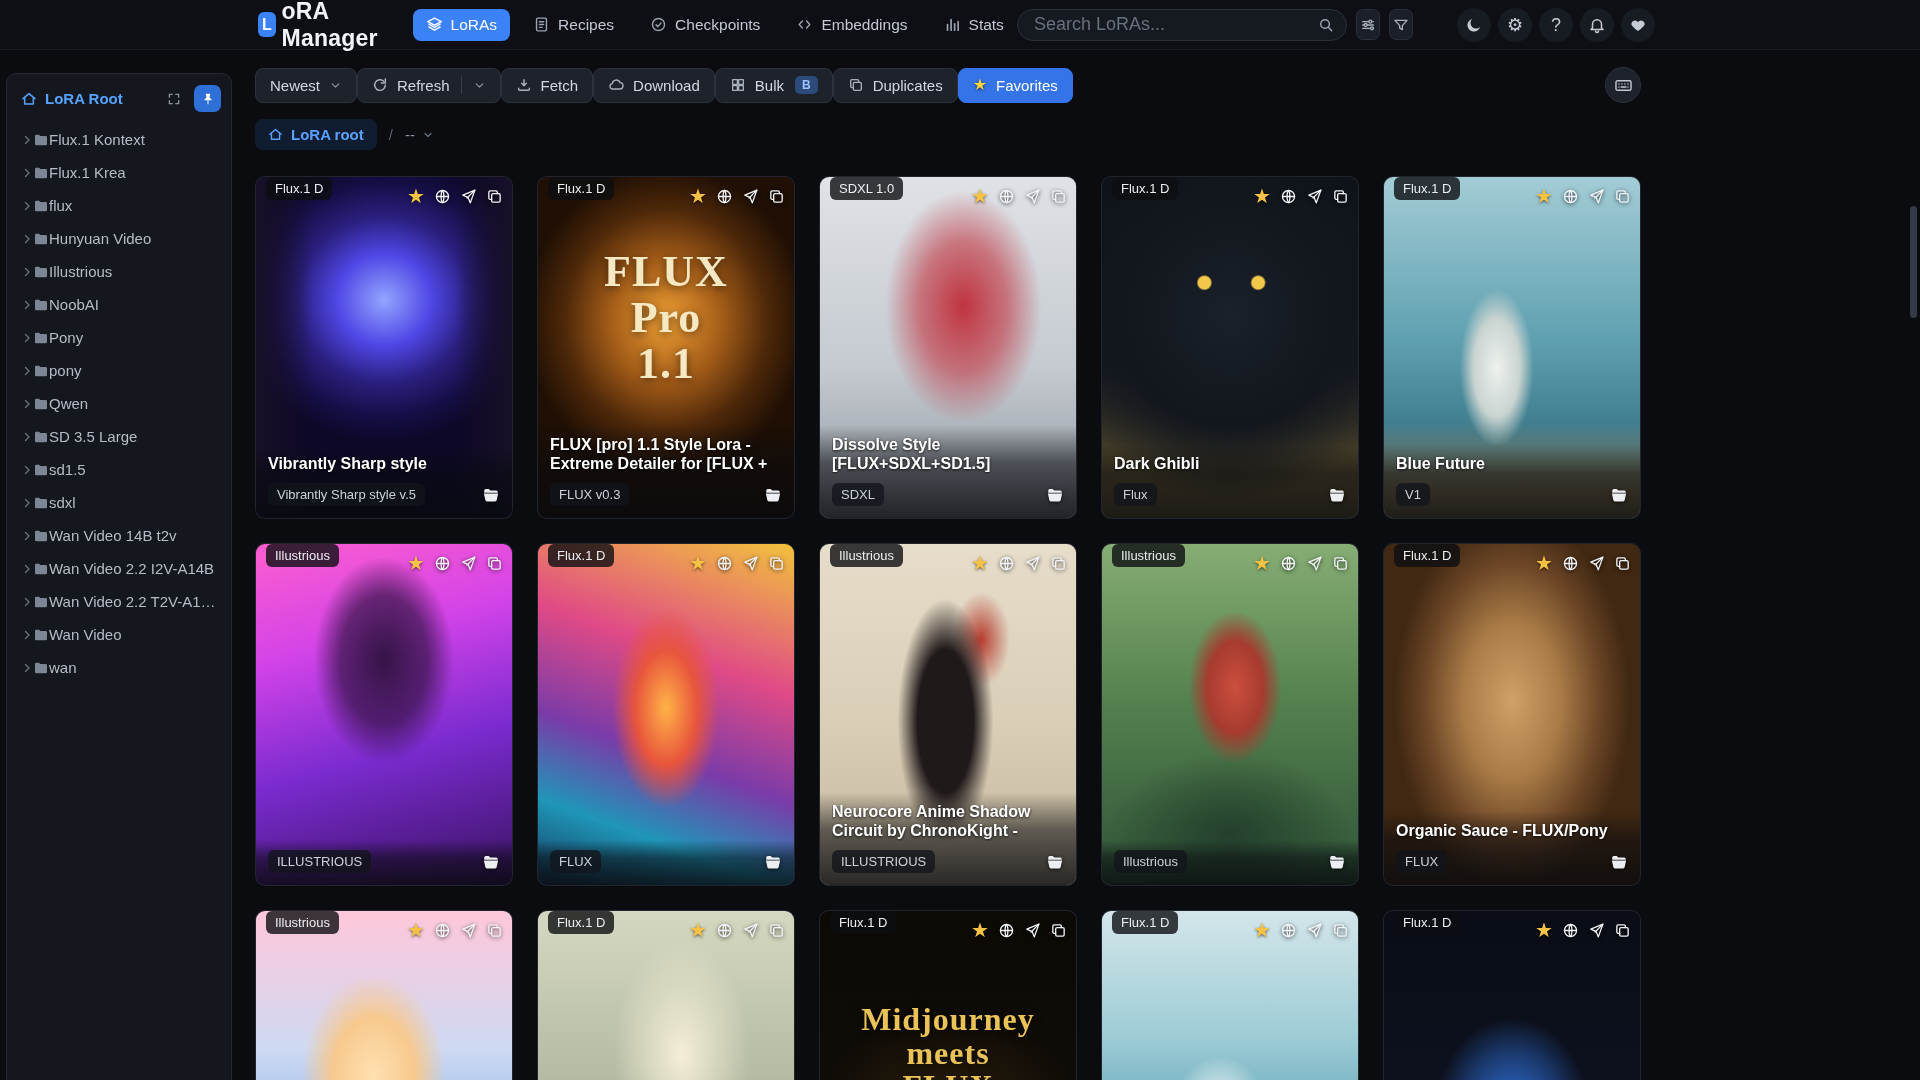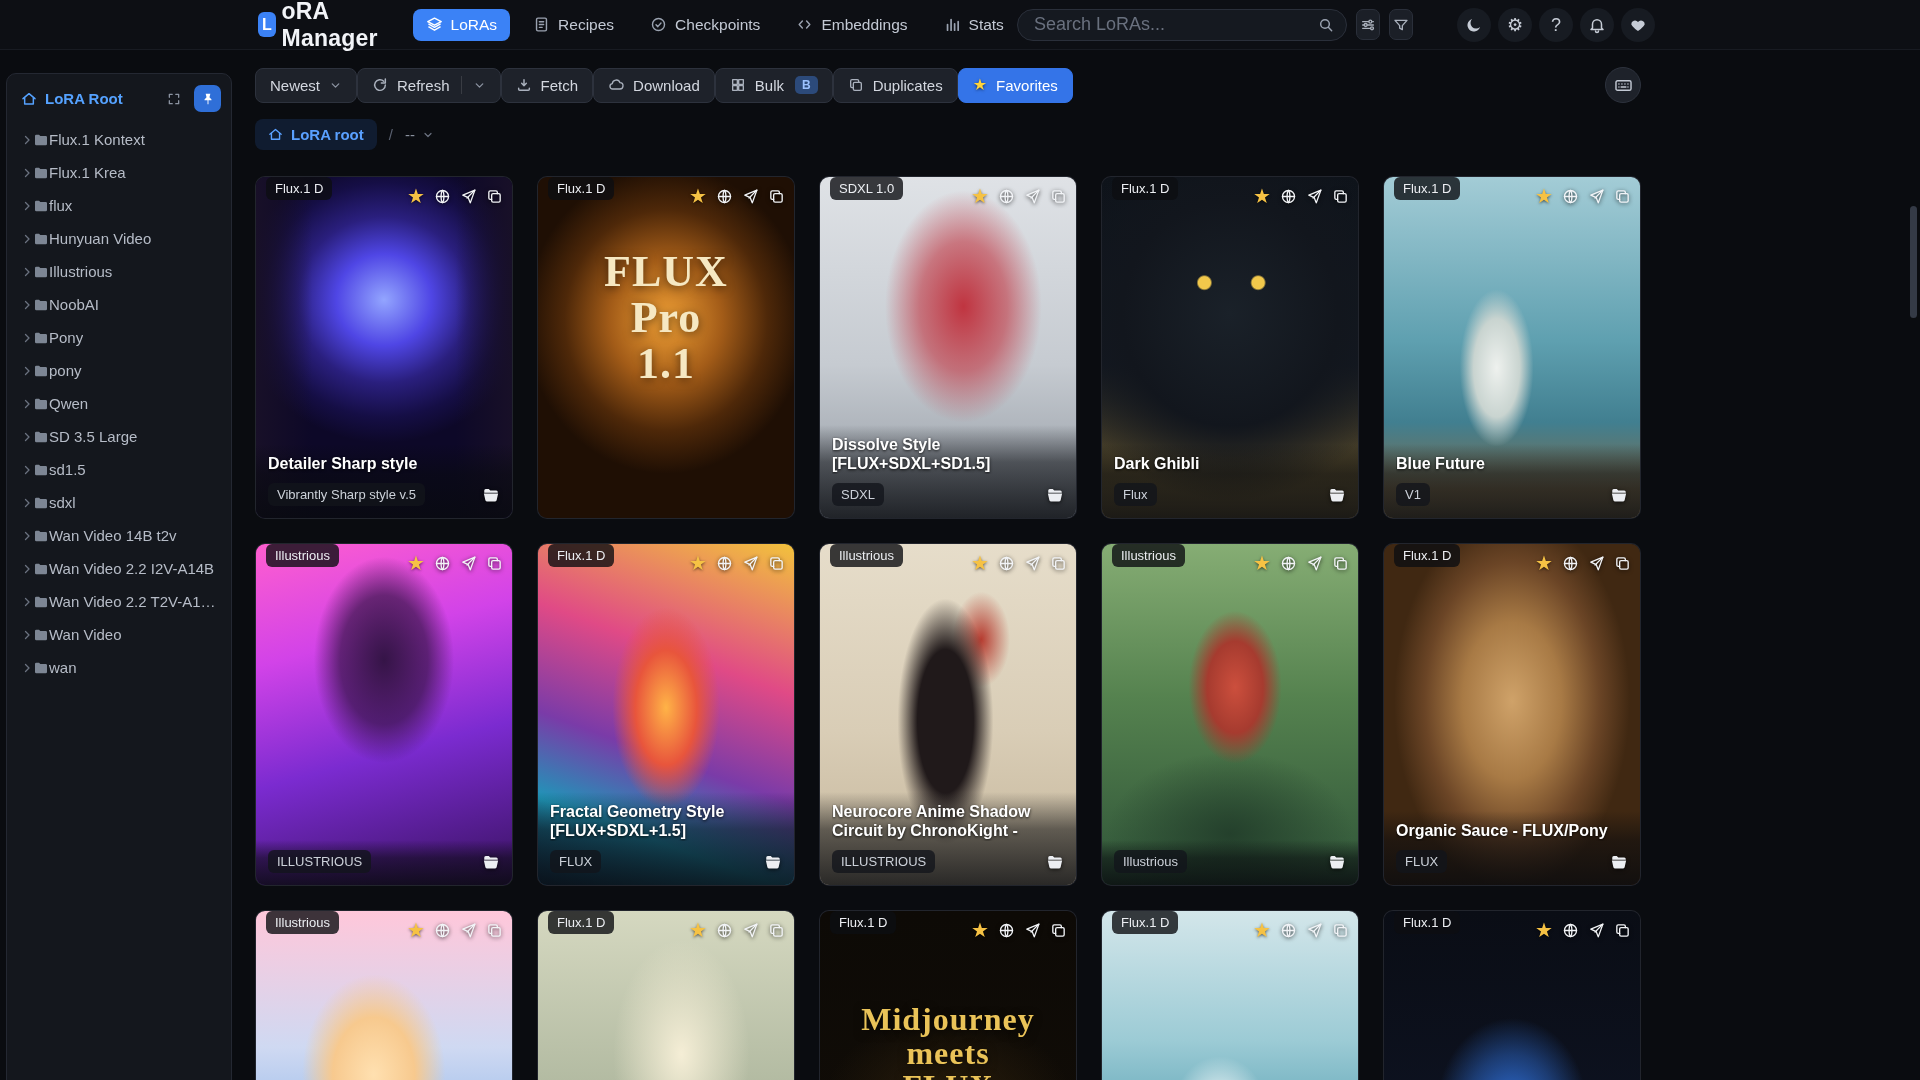--- a/index.html
+++ b/index.html
@@ -532,21 +532,21 @@
       <svg class="i" viewBox="0 0 24 24" fill="none" stroke="currentColor" stroke-width="1.9" stroke-linecap="round" stroke-linejoin="round">
             <path d="M21 3 10 14"></path>
             <path d="M21 3l-6.5 18-3-7.5L4 10z"></path>
           </svg>
       <svg class="i" viewBox="0 0 24 24" fill="none" stroke="currentColor" stroke-width="1.9" stroke-linecap="round" stroke-linejoin="round">
             <rect x="8" y="8" width="12" height="12" rx="2"></rect>
             <path d="M16 8V6a2 2 0 0 0-2-2H6a2 2 0 0 0-2 2v8a2 2 0 0 0 2 2h2"></path>
           </svg>
     </div>
     <div class="card-bottom">
-      <h3 class="card-title">Detailer Sharp style</h3>
+      <h3 class="card-title">Vibrantly Sharp style</h3>
       <div class="card-meta">
         <span class="version">Vibrantly Sharp style v.5</span>
         <svg class="folder-ic" viewBox="0 0 24 24" fill="currentColor">
               <path d="M3 6a2 2 0 0 1 2-2h4l2 2h8a2 2 0 0 1 2 2v1H3zM2.5 10h19l-2 9a2 2 0 0 1-2 1.5h-11a2 2 0 0 1-2-1.5z"></path>
             </svg>
       </div>
     </div>
   </article>
       <article class="card">
     <div class="card-art" style="background: radial-gradient(55% 45% at 50% 42%, rgb(239, 159, 53) 0%, rgb(163, 92, 24) 40%, rgb(78, 40, 9) 72%, rgb(31, 15, 4) 100%);"></div>
@@ -562,20 +562,29 @@
             <path d="M12 3.5c2.6 2.3 2.6 14.7 0 17-2.6-2.3-2.6-14.7 0-17z"></path>
           </svg>
       <svg class="i" viewBox="0 0 24 24" fill="none" stroke="currentColor" stroke-width="1.9" stroke-linecap="round" stroke-linejoin="round">
             <path d="M21 3 10 14"></path>
             <path d="M21 3l-6.5 18-3-7.5L4 10z"></path>
           </svg>
       <svg class="i" viewBox="0 0 24 24" fill="none" stroke="currentColor" stroke-width="1.9" stroke-linecap="round" stroke-linejoin="round">
             <rect x="8" y="8" width="12" height="12" rx="2"></rect>
             <path d="M16 8V6a2 2 0 0 0-2-2H6a2 2 0 0 0-2 2v8a2 2 0 0 0 2 2h2"></path>
           </svg>
+    </div>
+    <div class="card-bottom">
+      <h3 class="card-title">FLUX [pro] 1.1 Style Lora - Extreme Detailer for [FLUX +</h3>
+      <div class="card-meta">
+        <span class="version">FLUX v0.3</span>
+        <svg class="folder-ic" viewBox="0 0 24 24" fill="currentColor">
+              <path d="M3 6a2 2 0 0 1 2-2h4l2 2h8a2 2 0 0 1 2 2v1H3zM2.5 10h19l-2 9a2 2 0 0 1-2 1.5h-11a2 2 0 0 1-2-1.5z"></path>
+            </svg>
+      </div>
     </div>
   </article>
       <article class="card">
     <div class="card-art" style="background: radial-gradient(45% 50% at 56% 38%, rgb(192, 52, 64) 0%, rgba(192, 52, 64, 0.6) 38%, rgba(192, 52, 64, 0) 68%), linear-gradient(rgb(223, 226, 230) 0%, rgb(198, 203, 209) 55%, rgb(143, 150, 159) 100%);"></div>
 
     <span class="badge">SDXL 1.0</span>
     <div class="card-actions">
       <span class="star-glyph">★</span>
       <svg class="i" viewBox="0 0 24 24" fill="none" stroke="currentColor" stroke-width="1.9" stroke-linecap="round">
             <circle cx="12" cy="12" r="8.5"></circle>
@@ -704,21 +713,20 @@
       <svg class="i" viewBox="0 0 24 24" fill="none" stroke="currentColor" stroke-width="1.9" stroke-linecap="round" stroke-linejoin="round">
             <path d="M21 3 10 14"></path>
             <path d="M21 3l-6.5 18-3-7.5L4 10z"></path>
           </svg>
       <svg class="i" viewBox="0 0 24 24" fill="none" stroke="currentColor" stroke-width="1.9" stroke-linecap="round" stroke-linejoin="round">
             <rect x="8" y="8" width="12" height="12" rx="2"></rect>
             <path d="M16 8V6a2 2 0 0 0-2-2H6a2 2 0 0 0-2 2v8a2 2 0 0 0 2 2h2"></path>
           </svg>
     </div>
     <div class="card-bottom">
-      <h3 class="card-title">Fractal Geometry Style [FLUX+SDXL+1.5]</h3>
       <div class="card-meta">
         <span class="version">FLUX</span>
         <svg class="folder-ic" viewBox="0 0 24 24" fill="currentColor">
               <path d="M3 6a2 2 0 0 1 2-2h4l2 2h8a2 2 0 0 1 2 2v1H3zM2.5 10h19l-2 9a2 2 0 0 1-2 1.5h-11a2 2 0 0 1-2-1.5z"></path>
             </svg>
       </div>
     </div>
   </article>
       <article class="card">
     <div class="card-art" style="background: radial-gradient(26% 50% at 49% 52%, rgb(32, 25, 26) 0%, rgb(32, 25, 26) 42%, rgba(32, 25, 26, 0) 72%), radial-gradient(16% 20% at 63% 28%, rgb(182, 60, 48) 0%, rgba(182, 60, 48, 0) 70%), linear-gradient(rgb(230, 221, 202) 0%, rgb(217, 205, 182) 55%, rgb(196, 181, 154) 100%);"></div>

